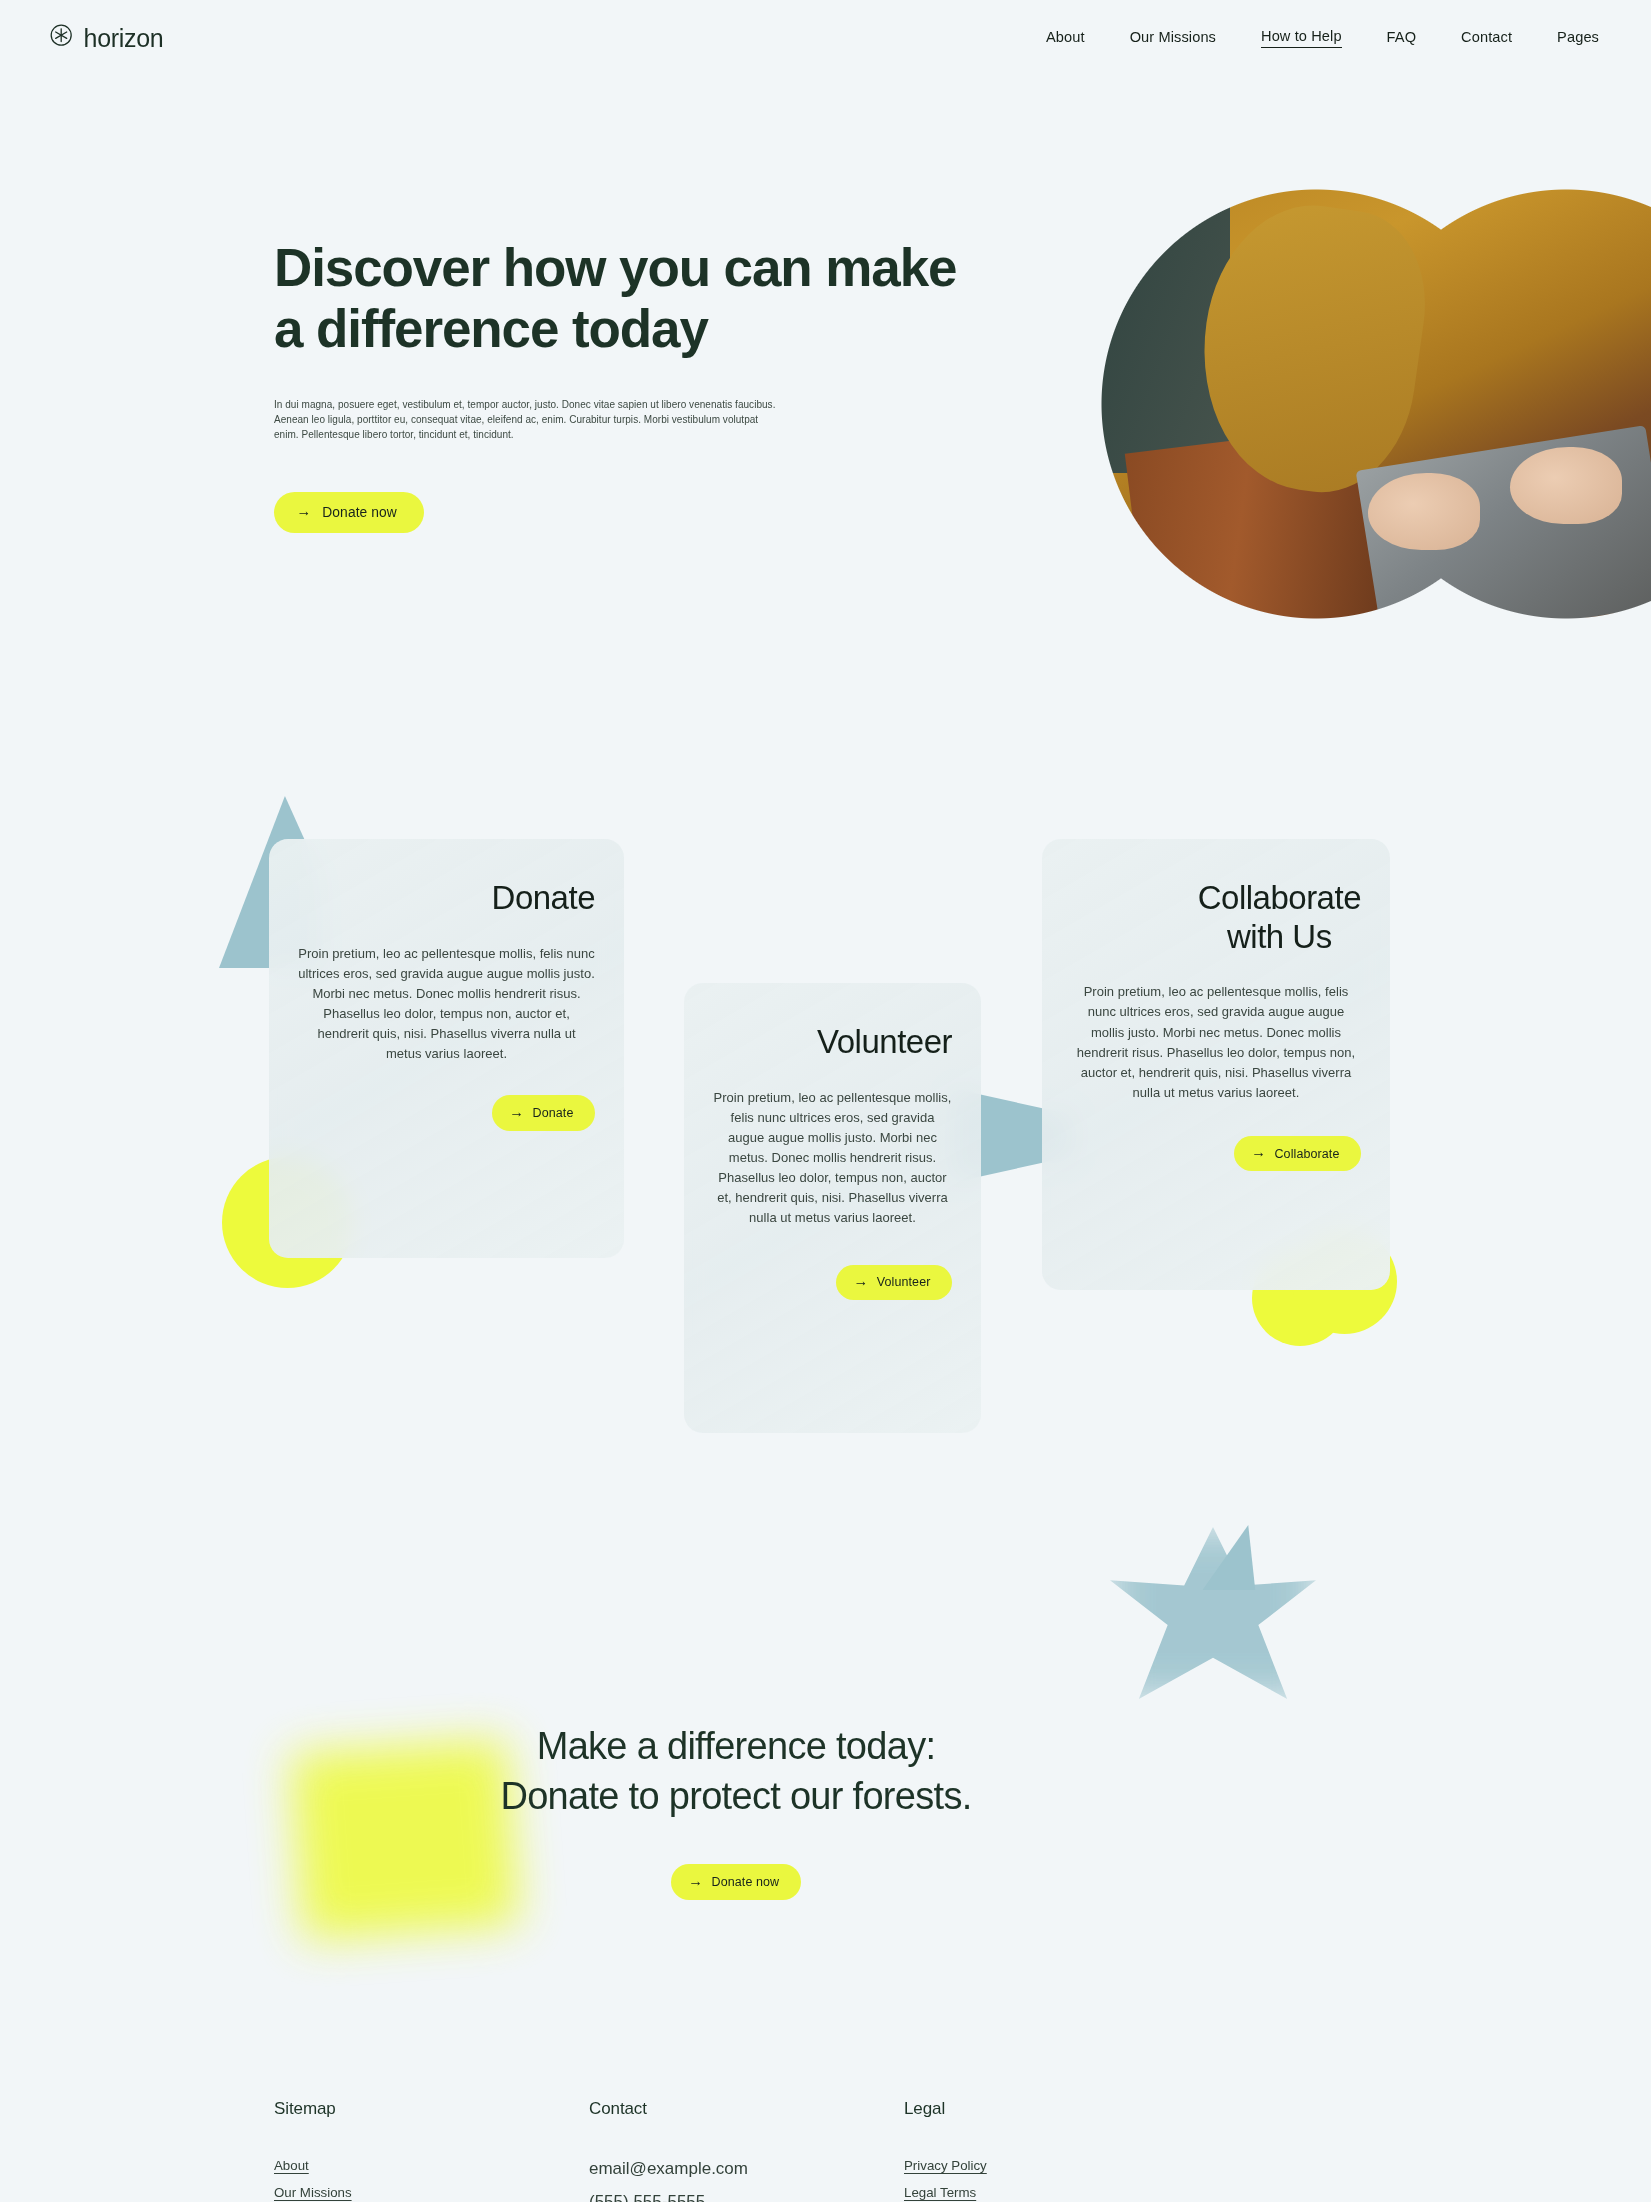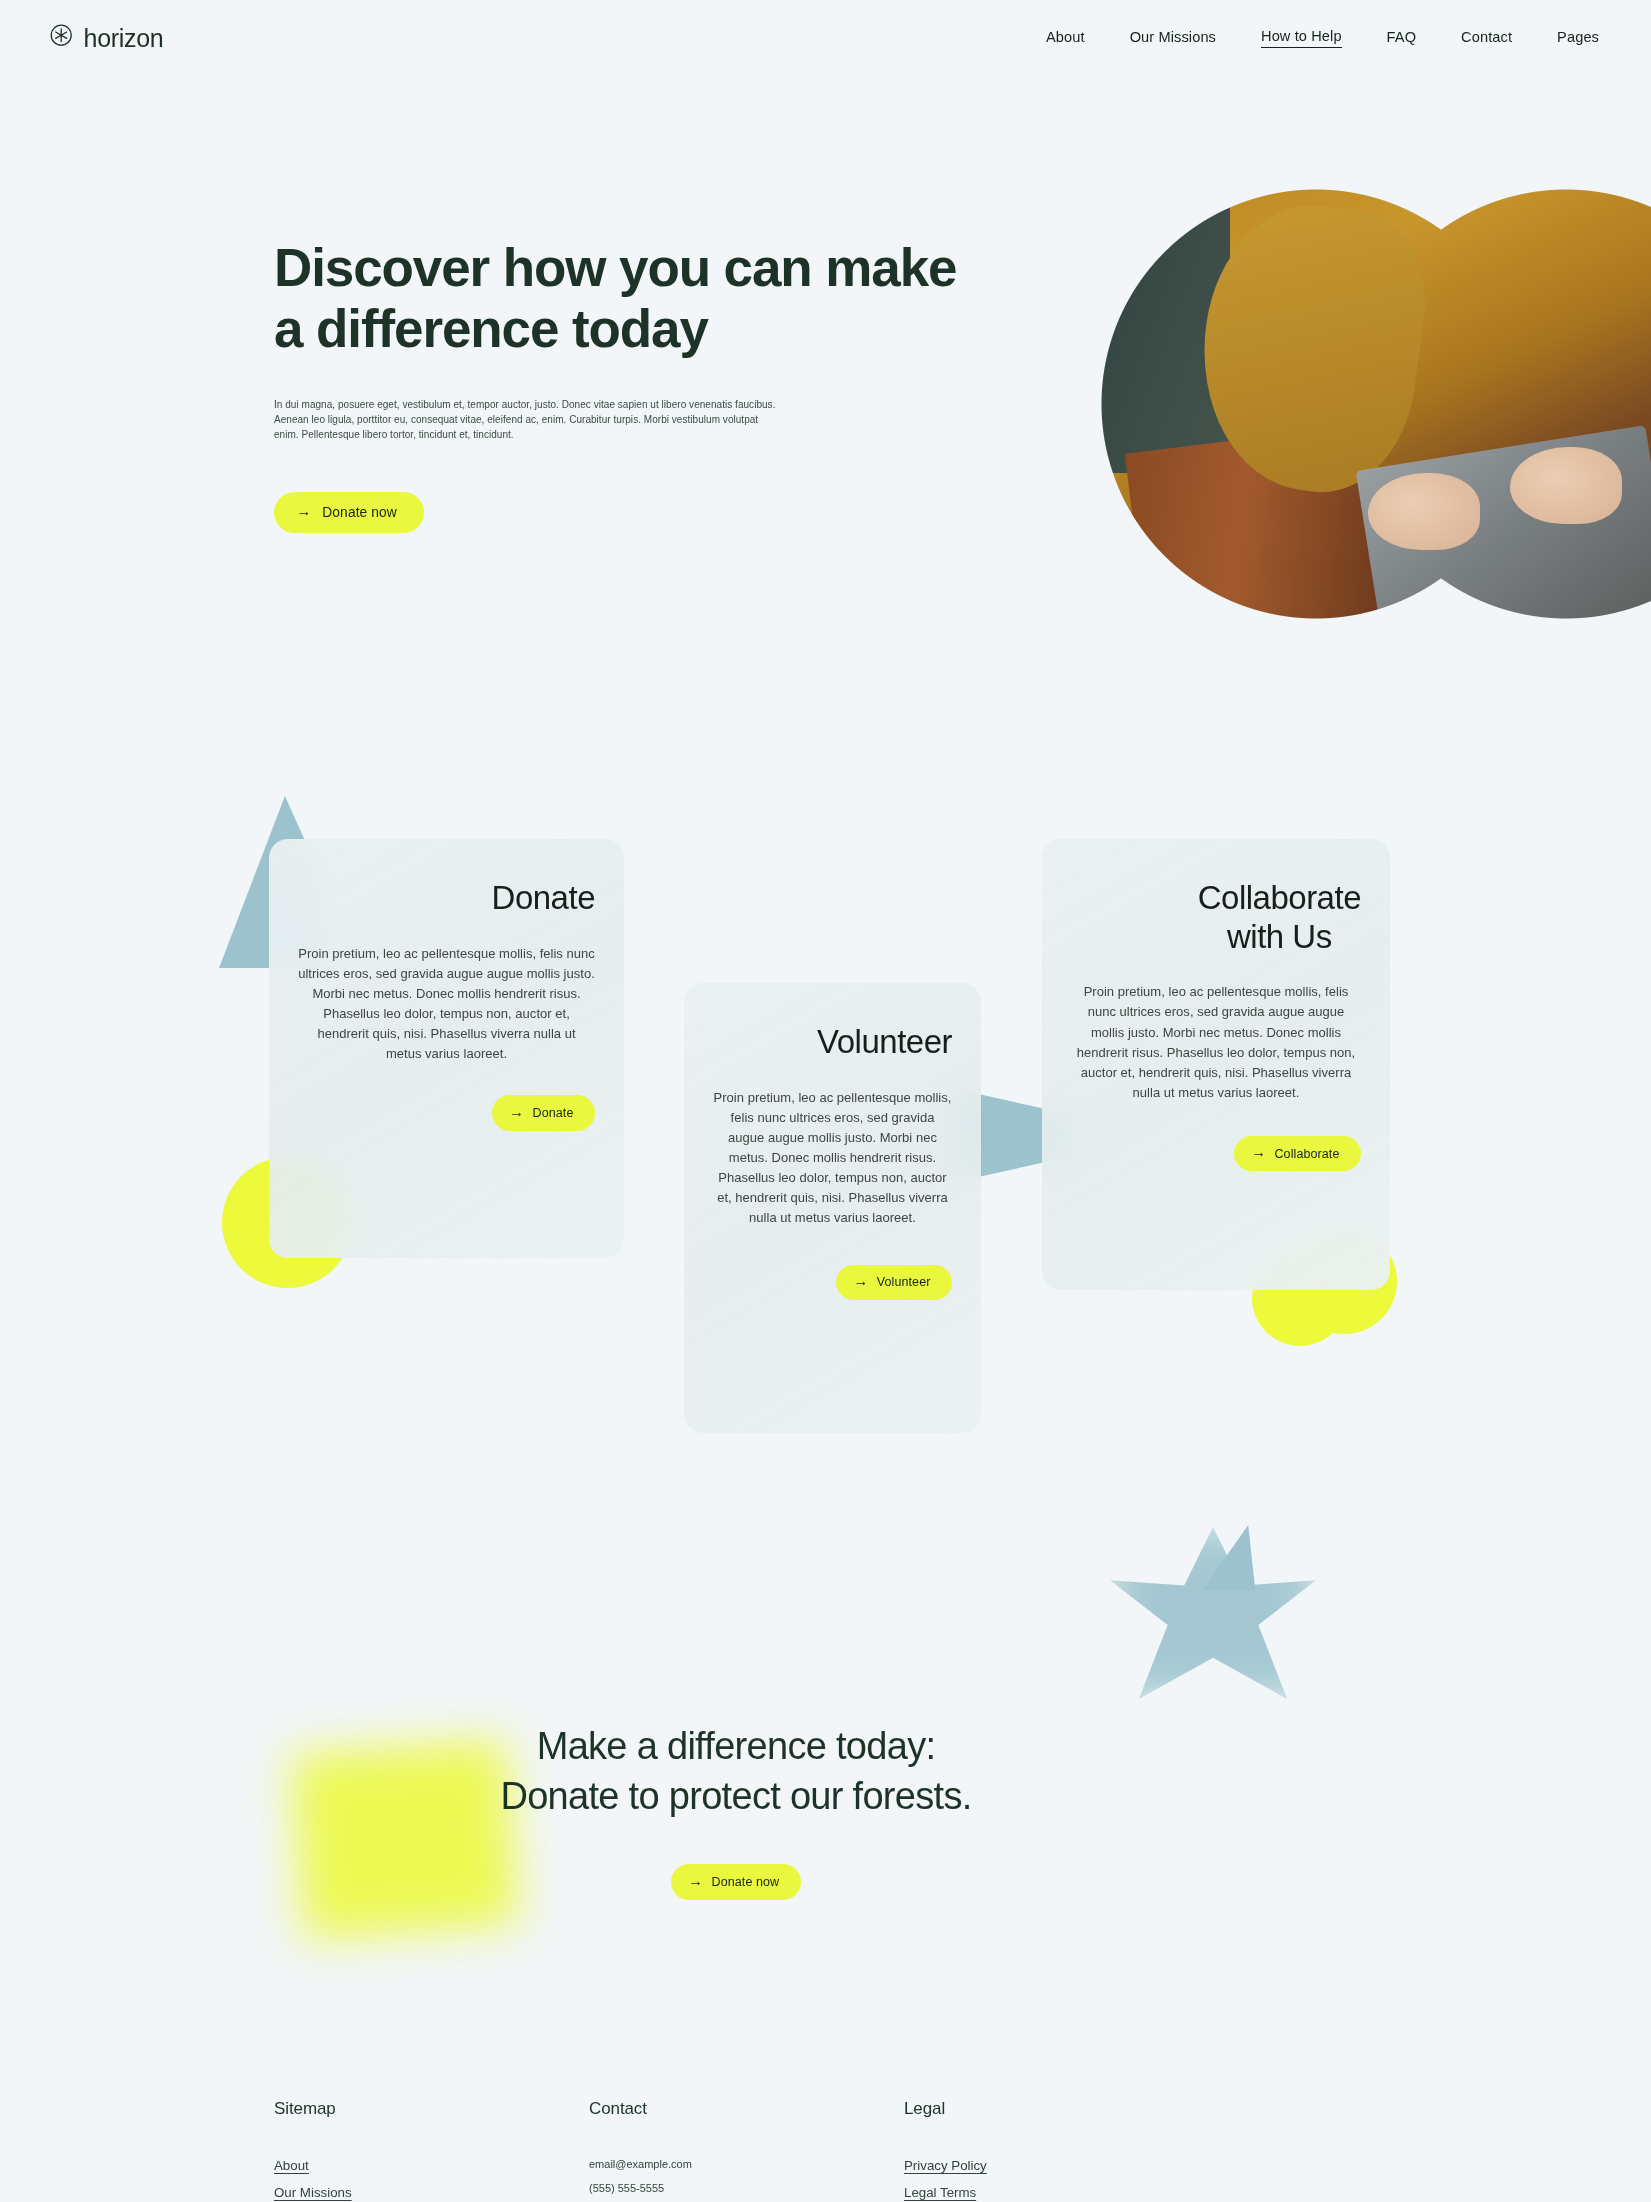--- a/index.html
+++ b/index.html
@@ -333,21 +333,21 @@
     font-size: 13.3px;
     line-height: 1.42;
     color: #33423a;
     text-decoration: underline;
     text-underline-offset: 2.6px;
     margin-bottom: 8.6px;
     width: max-content;
   }
   .footer-plain {
     display: block;
-    font-size: 11px;
+    font-size: 17px;
     line-height: 1.42;
     color: #33423a;
     text-decoration: none;
     margin-bottom: 8.6px;
     width: max-content;
   }
 </style>
 </head>
 <body>
 

